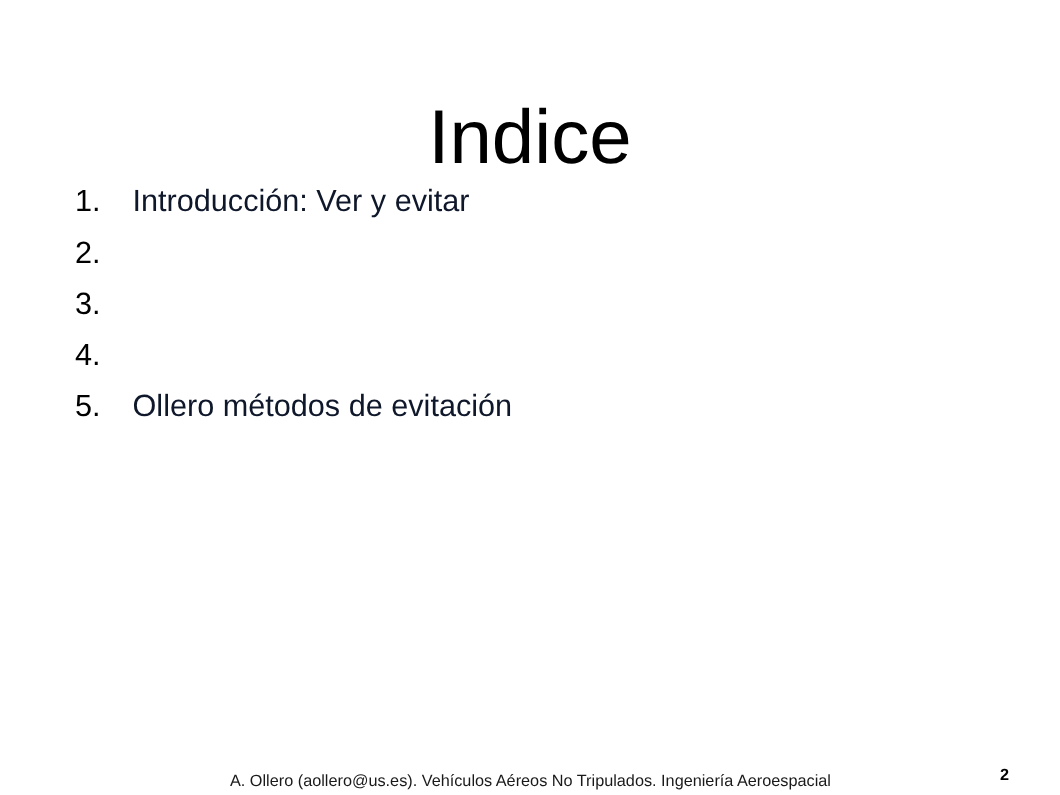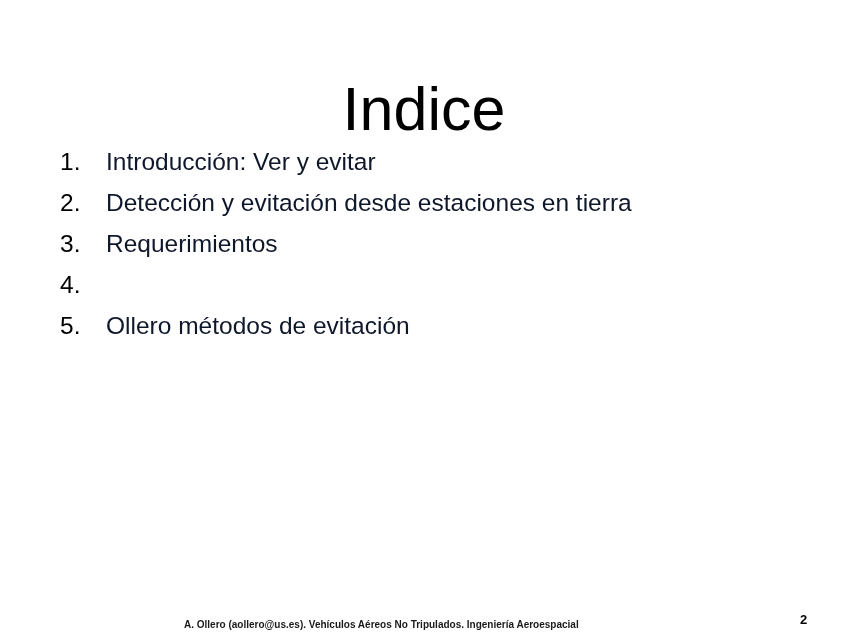--- a/index.html
+++ b/index.html
@@ -55,23 +55,23 @@
     color: #000000;
   }
   .toc-label {
     flex: 0 1 auto;
     color: #0f172a;
   }
   .footer {
     position: absolute;
     left: 184px;
     top: 618px;
-    font-size: 10px;
+    font-size: 13px;
     line-height: 14px;
-    font-weight: 700;
+    font-weight: 400;
     color: #1a1a1a;
     white-space: nowrap;
   }
   .page-number {
     position: absolute;
     left: 800px;
     top: 612px;
     font-size: 13px;
     line-height: 15px;
     font-weight: 700;
@@ -87,26 +87,24 @@
 
   <div class="toc-list">
 
     <div class="toc-item">
       <span class="toc-number">1.</span>
       <span class="toc-label">Introducción: Ver y evitar</span>
     </div>
 
     <div class="toc-item">
       <span class="toc-number">2.</span>
-      <span class="toc-label">Detección y evitación desde estaciones en tierra</span>
     </div>
 
     <div class="toc-item">
       <span class="toc-number">3.</span>
-      <span class="toc-label">Requerimientos</span>
     </div>
 
     <div class="toc-item">
       <span class="toc-number">4.</span>
     </div>
 
     <div class="toc-item">
       <span class="toc-number">5.</span>
       <span class="toc-label">Ollero métodos de evitación</span>
     </div>

